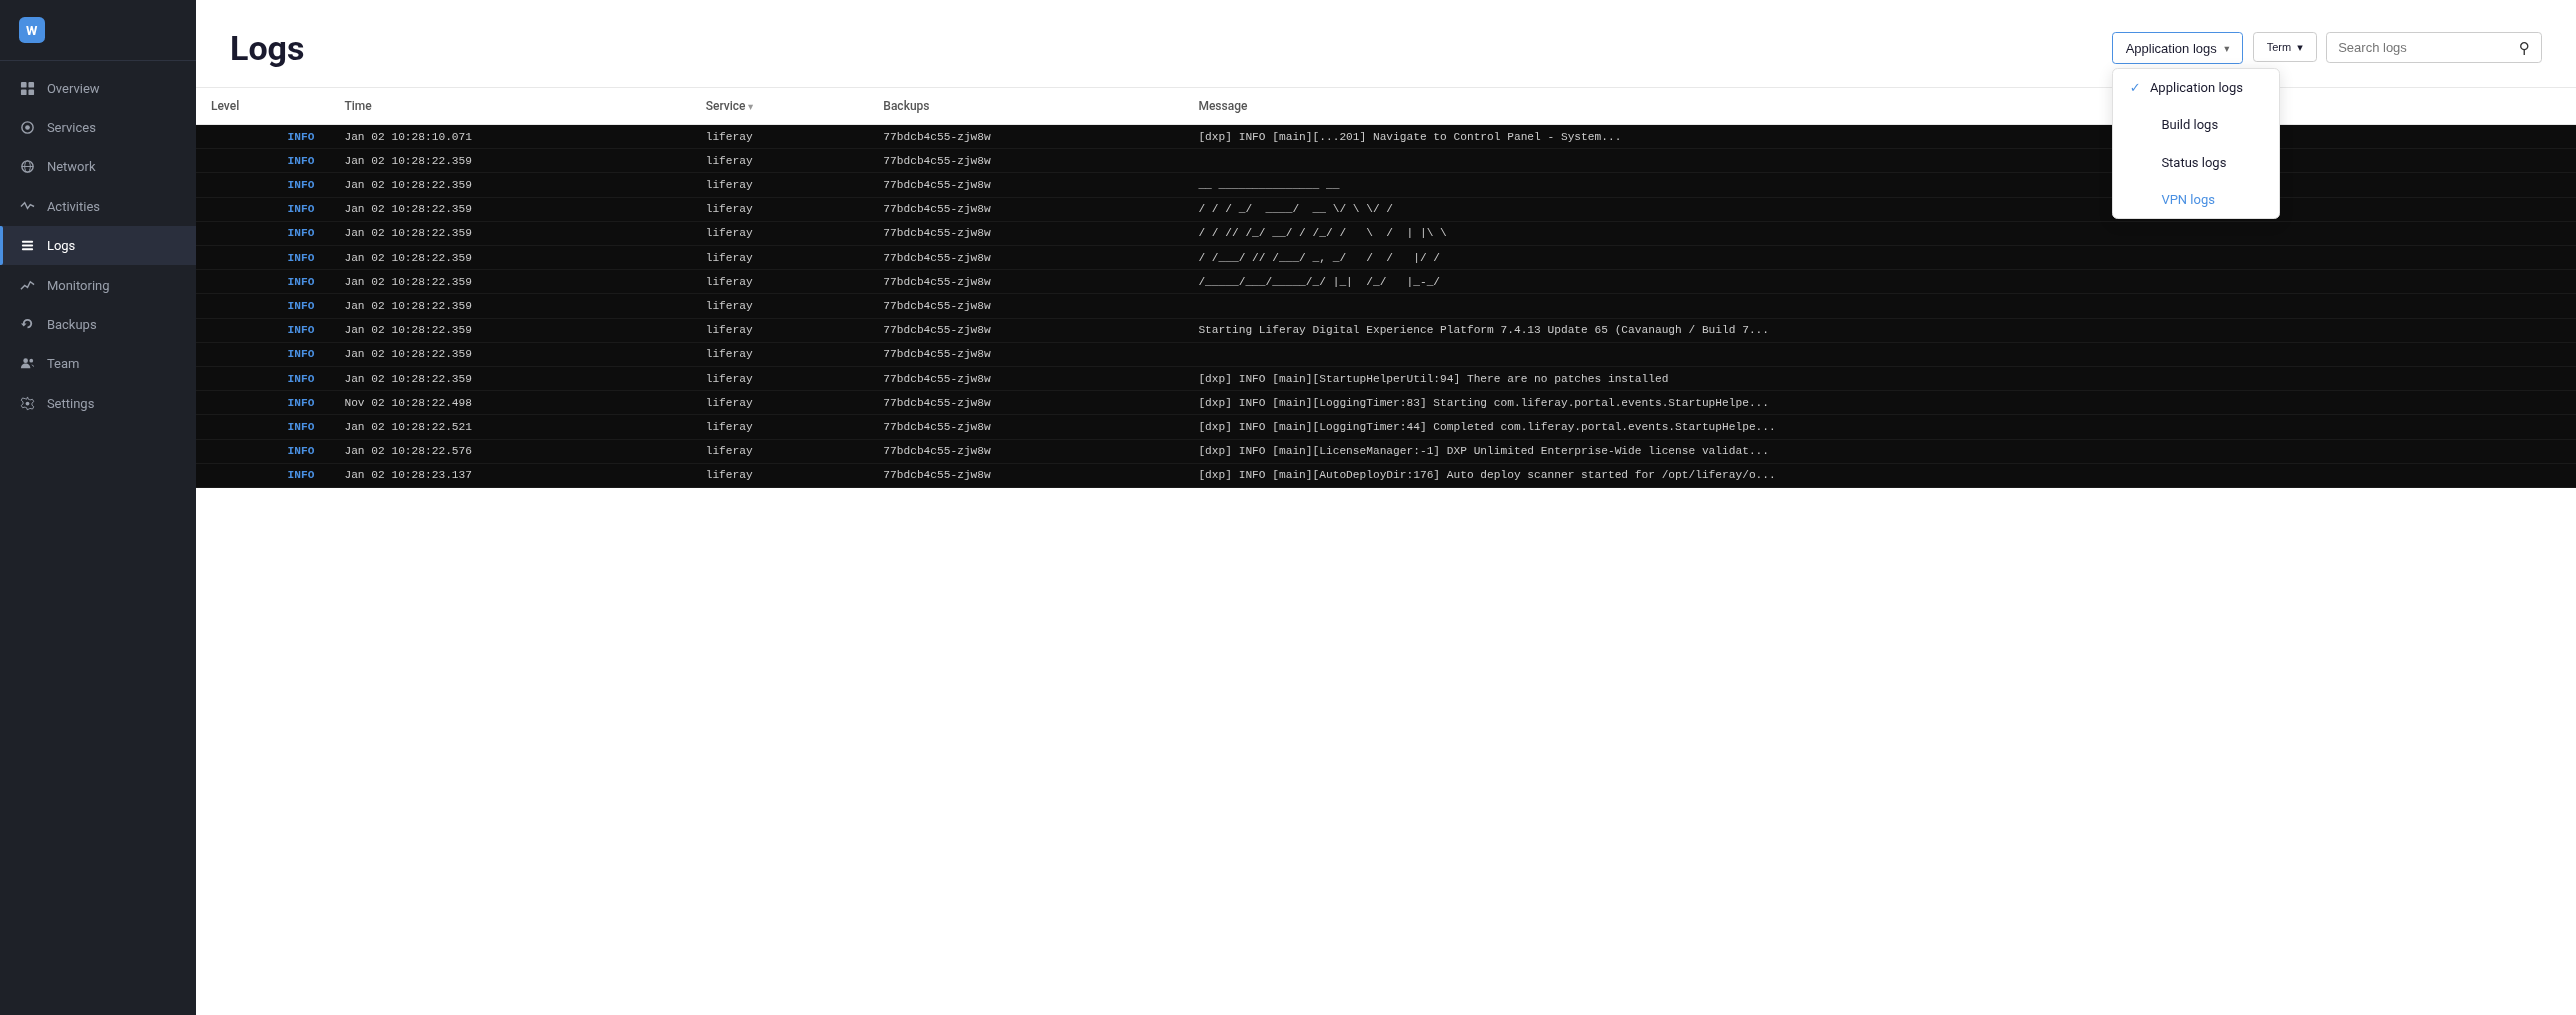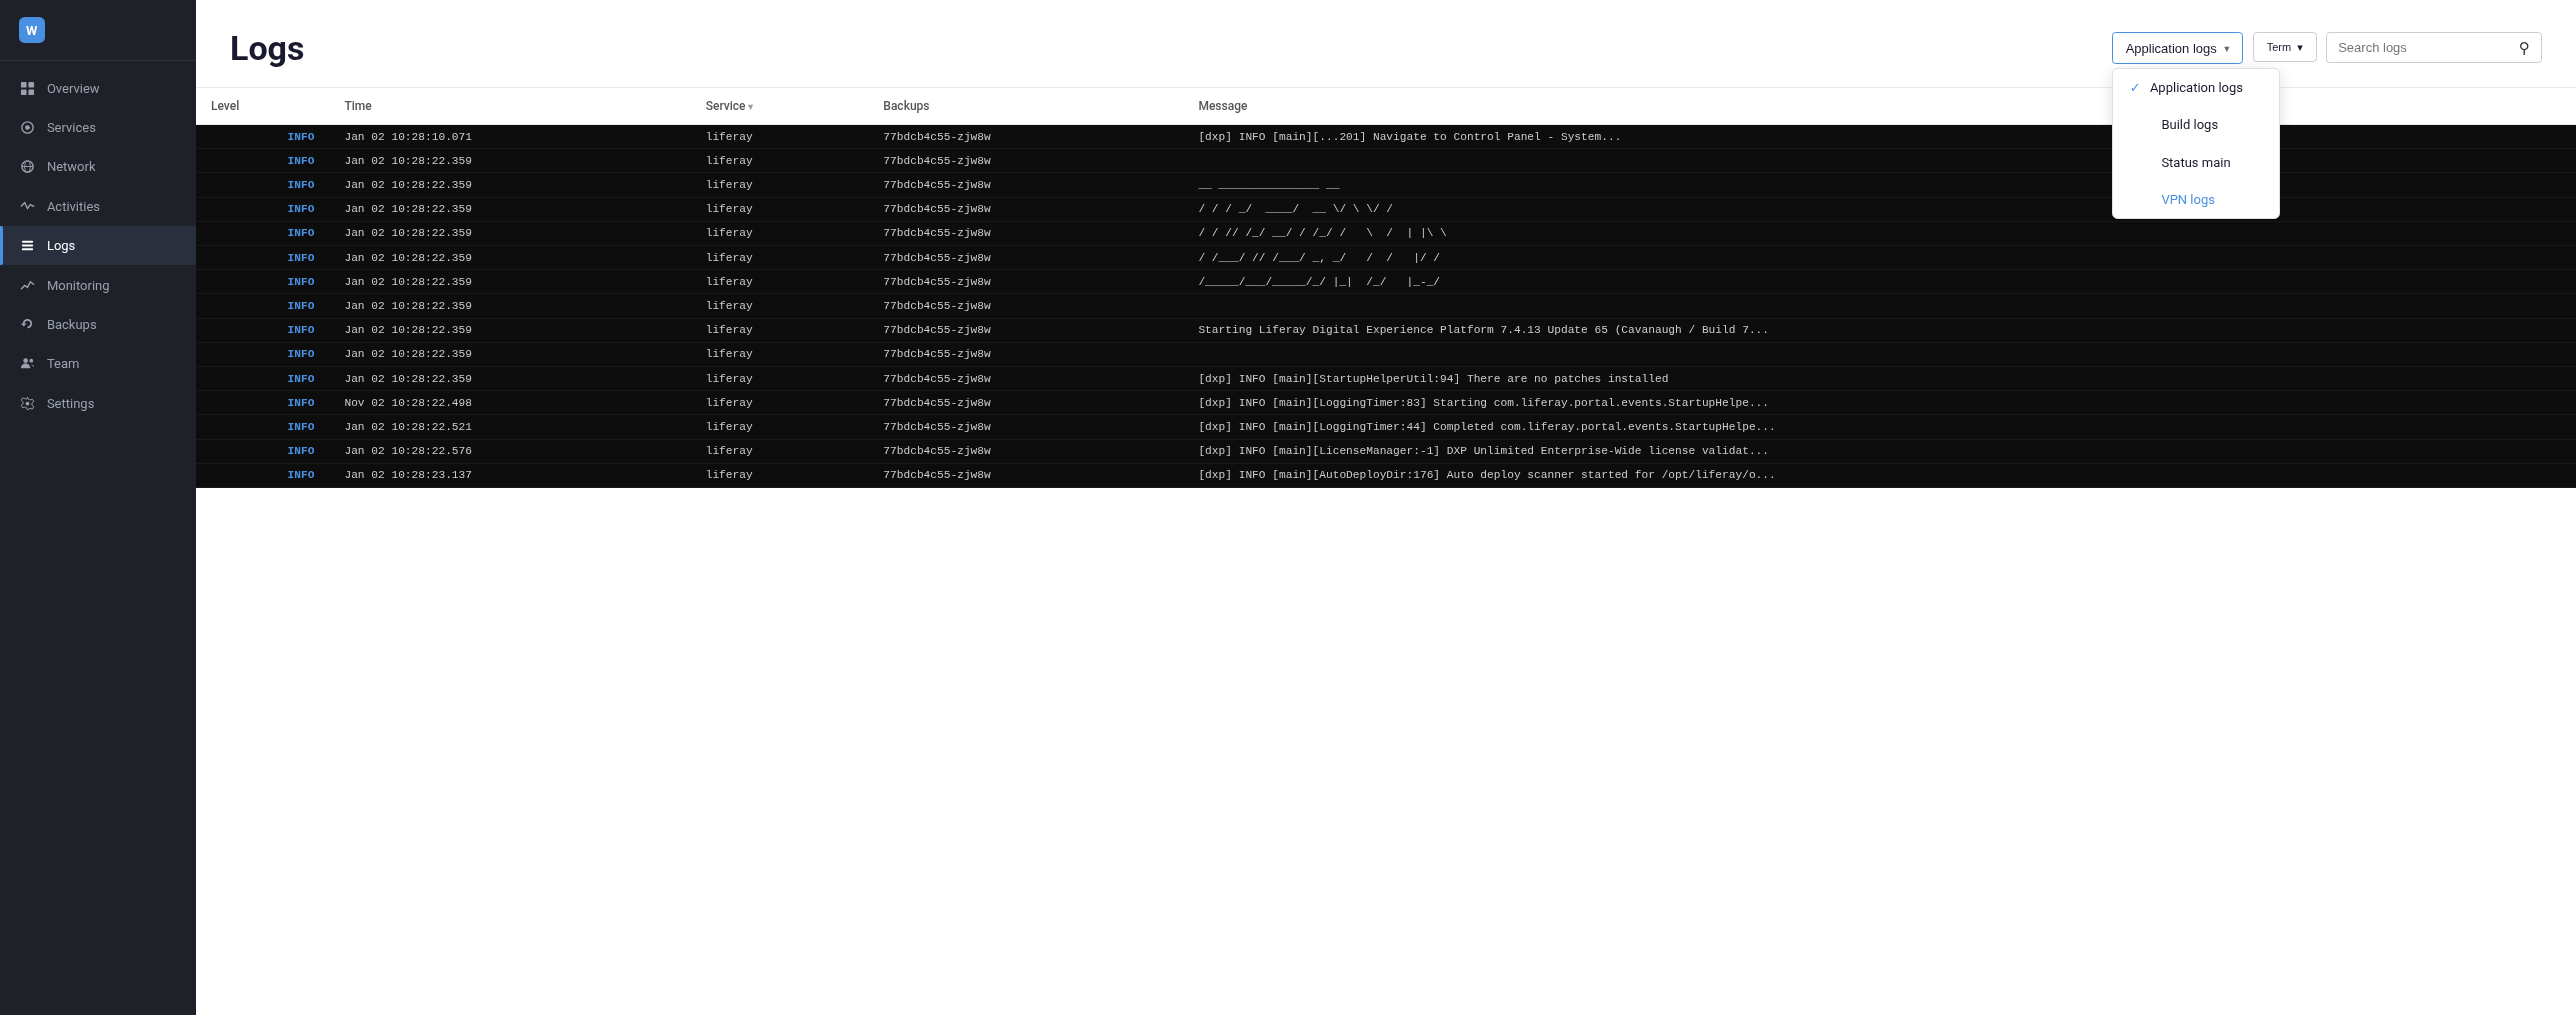--- a/index.html
+++ b/index.html
@@ -317,21 +317,21 @@
             <div class="dropdown-item selected">
               <span class="check-icon">✓</span>
               <span>Application logs</span>
             </div>
             <div class="dropdown-item">
               <span style="width: 22.4px; display: inline-block;"></span>
               <span>Build logs</span>
             </div>
             <div class="dropdown-item">
               <span style="width: 22.4px; display: inline-block;"></span>
-              <span>Status main</span>
+              <span>Status logs</span>
             </div>
             <div class="dropdown-item vpn-logs">
               <span style="width: 22.4px; display: inline-block;"></span>
               <span>VPN logs</span>
             </div>
           </div>
       </div>
 
       <button class="term-btn">
         <span>Term</span>

